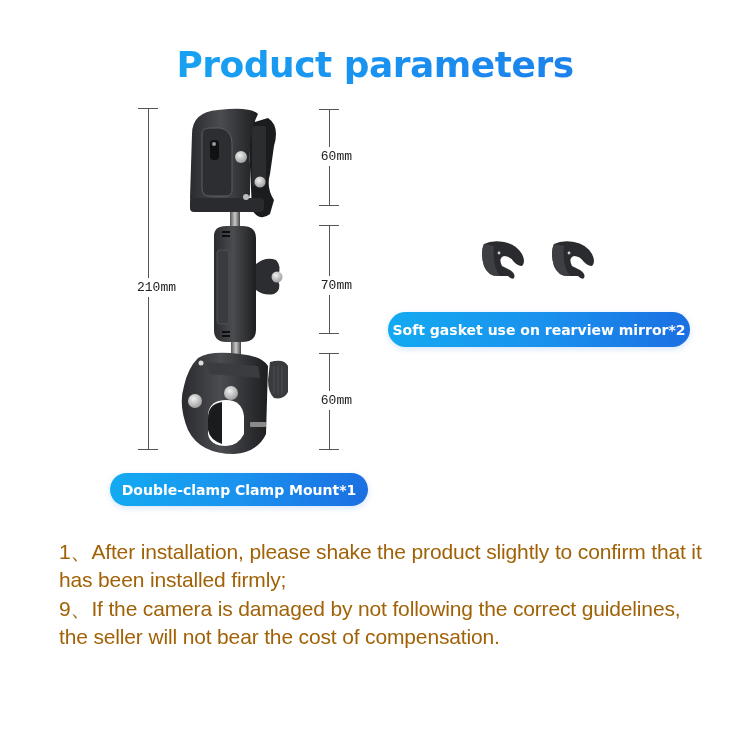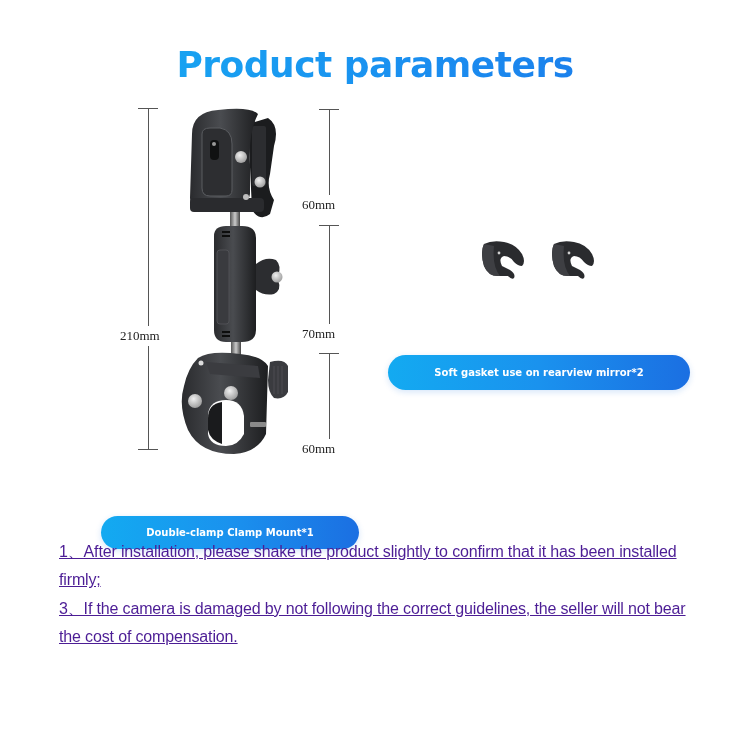--- a/index.html
+++ b/index.html
@@ -9,40 +9,39 @@
     .title {
       position: absolute; left: 0; top: 28px; width: 750px; text-align: center;
       font-family: "DejaVu Sans", sans-serif; font-weight: bold; font-size: 36px; letter-spacing: -0.5px;
       background: linear-gradient(90deg, #17b0f2 0%, #1a8ff0 55%, #1d72e8 100%);
       -webkit-background-clip: text; background-clip: text; color: transparent; margin-top: 16px;
     }
 
     .dim-line { position: absolute; width: 1px; background: #555; }
     .dim-cap { position: absolute; height: 1px; width: 20px; background: #555; }
     .dim-label {
-      position: absolute; font-family: Liberation Serif, serif; font-size: 13px; color: #222;
-      background: #fff; padding: 2px 0; text-align: left; white-space: nowrap; margin-top: 48px;
+      position: absolute; font-family: Liberation Mono, monospace; font-size: 13px; color: #222;
+      background: #fff; padding: 2px 0; text-align: right; white-space: nowrap;
     }
 
     .pill {
       position: absolute; border-radius: 20px; color: #fff;
-      font-family: "DejaVu Sans", sans-serif; font-weight: bold; font-size: 10px;
+      font-family: "DejaVu Sans", sans-serif; font-weight: bold; font-size: 14px;
       display: flex; align-items: center; justify-content: center; white-space: nowrap;
       background: linear-gradient(90deg, #13aaf1 0%, #1a92ee 50%, #1b6fe2 100%);
       box-shadow: 0 2px 6px rgba(20,110,220,0.18);
-      margin-top: 43px;
     }
 
     .mount { position: absolute; left: 170px; top: 104px; width: 140px; height: 352px; }
     .gaskets { position: absolute; left: 478px; top: 236px; width: 130px; height: 48px; }
 
     .notes { position: absolute; left: 59px; top: 538px; width: 650px; }
     .note {
-      font-family: "Liberation Sans", sans-serif; font-size: 16px; line-height: 28.3px;
-      color: #4c1d95; letter-spacing: -0.15px; text-decoration: underline;
+      font-family: "Liberation Sans", sans-serif; font-size: 21px; line-height: 28.3px;
+      color: #a16207; letter-spacing: -0.15px;
     }
   </style>
 </head>
 <body>
 
 <h1 class="title">Product parameters</h1>
 
 <div>
   <div class="dim-cap" style="left:138px; top:108px;"></div>
   <div class="dim-line" style="left:148px; top:108px; height:341px;"></div>
@@ -132,20 +131,20 @@
   <g transform="translate(70,0)">
     <path d="M6 8 Q2 16 6 30 Q10 40 20 40 L30 40 Q34 44 36 42 Q38 38 32 34 L24 30 Q20 22 26 20 Q32 20 36 26 Q40 30 44 30 Q48 26 44 18 Q38 8 26 6 Q14 4 6 8 Z" fill="#2a2b2e"></path>
     <path d="M6 8 Q2 16 6 30 Q10 40 20 40 L22 40 Q14 30 16 10 Z" fill="#3e3f43"></path>
     <circle cx="21" cy="17" r="1.4" fill="#cfcfcf"></circle>
   </g>
 </svg>
 
 <div class="pill" style="left:388px; top:312px; width:302px; height:35px;">
   <span>Soft gasket use on rearview mirror*2</span>
 </div>
-<div class="pill" style="left:101px; top:473px; width:258px; height:33px;">
+<div class="pill" style="left:110px; top:473px; width:258px; height:33px;">
   <span>Double-clamp Clamp Mount*1</span>
 </div>
 
 <div class="notes">
   <p class="note">1、After installation, please shake the product slightly to confirm that it has been installed firmly;</p>
-  <p class="note">3、If the camera is damaged by not following the correct guidelines, the seller will not bear the cost of compensation.</p>
+  <p class="note">9、If the camera is damaged by not following the correct guidelines, the seller will not bear the cost of compensation.</p>
 </div>
 
 </body></html>

